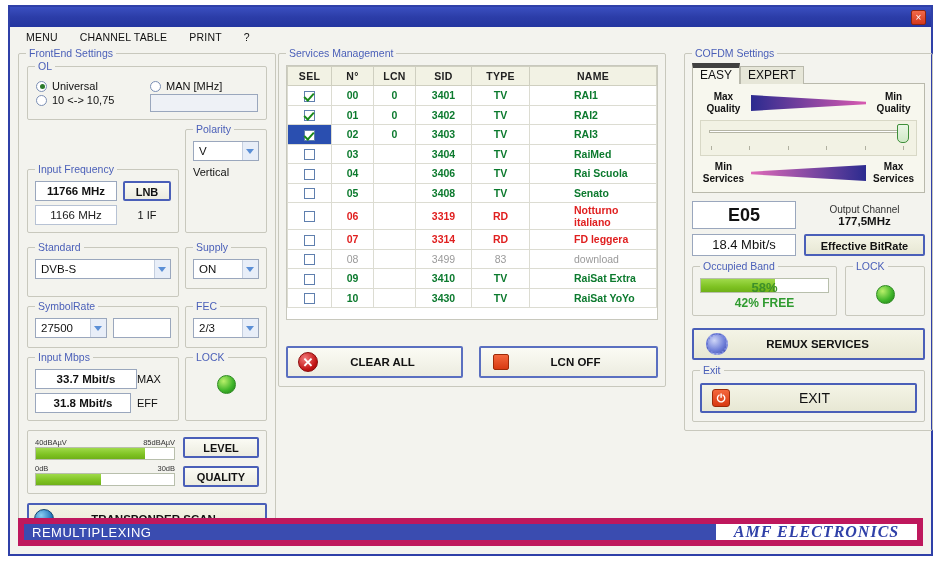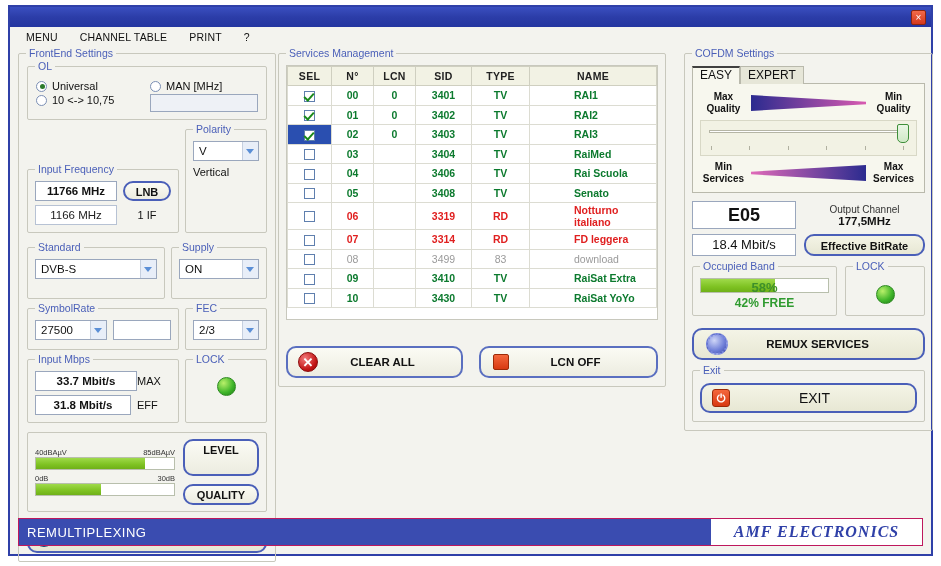--- a/index.html
+++ b/index.html
@@ -128,21 +128,21 @@
   .sel .arrowbox {
     position: absolute; right: 0; top: 0; bottom: 0; width: 16px;
     background: #e8eef8; border-left: 1px solid #c5cfdf;
   }
 
   .btn {
     border: 1px solid #7f93b8;
     background: linear-gradient(to bottom, #fbfbf4, #ecece0);
     font-size: 11px; font-weight: bold; color: #111;
     text-align: center; cursor: pointer;
-    border-radius: 10px;
+    border-radius: 2px;
   }
   .btn.olive { background: linear-gradient(to bottom, #f4f4e6, #e7e7d4); }
 
   
   .led {
     width: 19px; height: 19px; border-radius: 50%;
     background: radial-gradient(circle at 33% 30%, #b9f06a, #3fb52a 58%, #1f7a15);
     border: 1px solid #2c8a20;
   }
 
@@ -196,21 +196,21 @@
 
   
   .tabs { display: flex; align-items: flex-end; height: 19px; margin-bottom: -1px; position: relative; z-index: 2; }
   .tab {
     border: 1px solid #b9b9ac; border-bottom: none;
     background: #e6e6d8;
     padding: 1px 7px 2px 7px;
     font-size: 12px; color: #111;
     cursor: pointer;
   }
-  .tab.active { background: #f7f7ee; border-top: 2px solid #404040; padding-top: 0; }
+  .tab.active { background: #f7f7ee; border-top: 5px solid #404040; padding-top: 0; }
   .tabpanel {
     border: 1px solid #b9b9ac;
     background: #f7f7ee;
     padding: 7px;
   }
 
   .wedge-r { width: 118px; height: 16px; background: linear-gradient(to right, #2b2b8f, #d85ab0); clip-path: polygon(0 0, 100% 42%, 100% 58%, 0 100%); }
   .wedge-l { width: 118px; height: 16px; background: linear-gradient(to right, #e06ab8, #2b2b8f); clip-path: polygon(0 42%, 100% 0, 100% 100%, 0 58%); }
   .wlabel { font-size: 10px; font-weight: bold; color: #111; line-height: 12px; text-align: center; }
 
@@ -223,21 +223,21 @@
     border-radius: 2px 2px 5px 5px;
   }
   .slider .ticks { position: absolute; left: 10px; right: 12px; top: 25px; display: flex; justify-content: space-between; }
   .slider .ticks i { width: 1px; height: 4px; background: #b0b0a0; display: block; }
 
   
   .statusbar {
     position: absolute; left: 8px; right: 8px; bottom: 8px;
     height: 28px;
     display: flex; align-items: stretch;
-    border: 1px solid #be185d;
+    border: 6px solid #be185d;
     background: #fff;
   }
   .statusbar .fill {
     flex: 0 0 692px;
     background: #3a4cb0;
     color: #ffffff;
     font-size: 13px;
     display: flex; align-items: center;
     padding-left: 8px;
     letter-spacing: .5px;
@@ -329,21 +329,21 @@
           </div>
 
           <div class="row" style="gap:6px;margin-top:7px;">
             <div class="group" style="flex:1;padding:11px 7px 9px 7px;margin-bottom:0;">
               <div class="glabel">Standard</div>
               <div class="sel">
                 <span class="arrowbox"></span>
                 <span>DVB-S</span>
               </div>
             </div>
-            <div class="group" style="width:96px;padding:11px 7px 19px 7px;margin-bottom:0;">
+            <div class="group" style="width:82px;padding:11px 7px 9px 7px;margin-bottom:8px;">
               <div class="glabel">Supply</div>
               <div class="sel">
                 <span class="arrowbox"></span>
                 <span>ON</span>
               </div>
             </div>
           </div>
 
           <div class="row" style="gap:6px;margin-top:9px;">
             <div class="group" style="flex:1;padding:11px 7px 9px 7px;margin-bottom:0;">
@@ -395,21 +395,21 @@
                   </div>
                 <div style="display:flex;justify-content:space-between;margin-top:4px;">
                   <span class="scalelbl">0dB</span>
                   <span class="scalelbl">30dB</span>
                 </div>
                 <div class="pbar">
                     <i id="quality-fill" style="width: 47%;"></i>
                   </div>
               </div>
               <div style="width:76px;">
-                <div class="btn" style="height:37px;line-height:19px;border:2px solid #4a5fb8;">LEVEL</div>
+                <div class="btn" style="height:21px;line-height:19px;border:2px solid #4a5fb8;">LEVEL</div>
                 <div class="btn" style="height:21px;line-height:19px;margin-top:8px;border:2px solid #4a5fb8;">QUALITY</div>
               </div>
             </div>
           </div>
 
           <div class="btn olive" style="margin-top:9px;height:32px;display:flex;align-items:center;gap:10px;padding-left:5px;border:2px solid #4a5fb8;">
             <span class="icon-circle ic-globe"></span>
             <span style="flex:1;text-align:center;padding-right:22px;font-size:11.5px;">TRANSPONDER SCAN</span>
           </div>
         </div>

